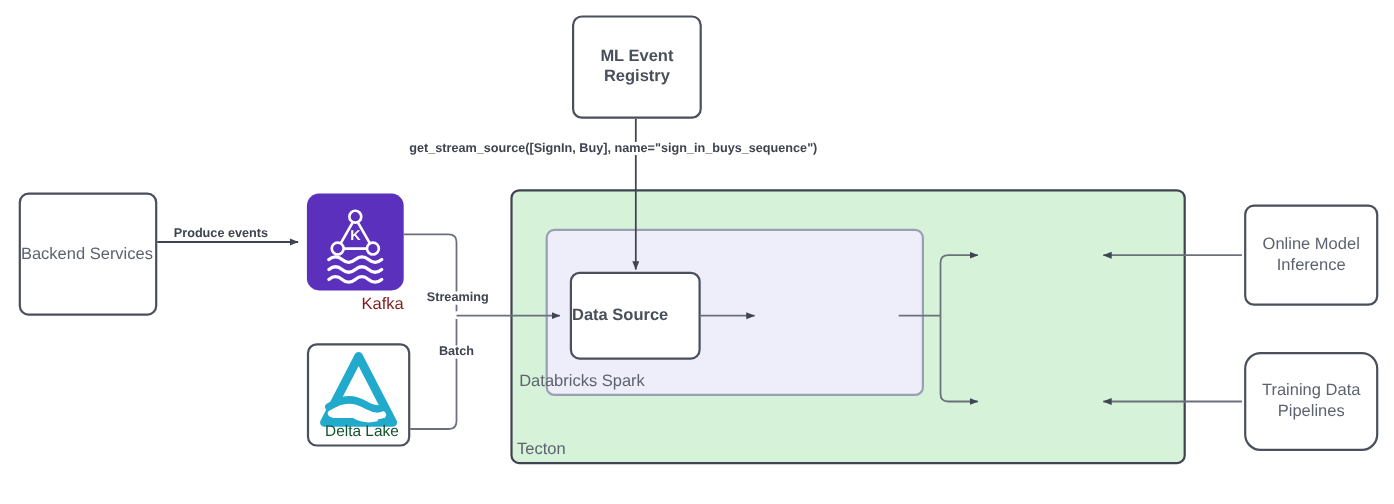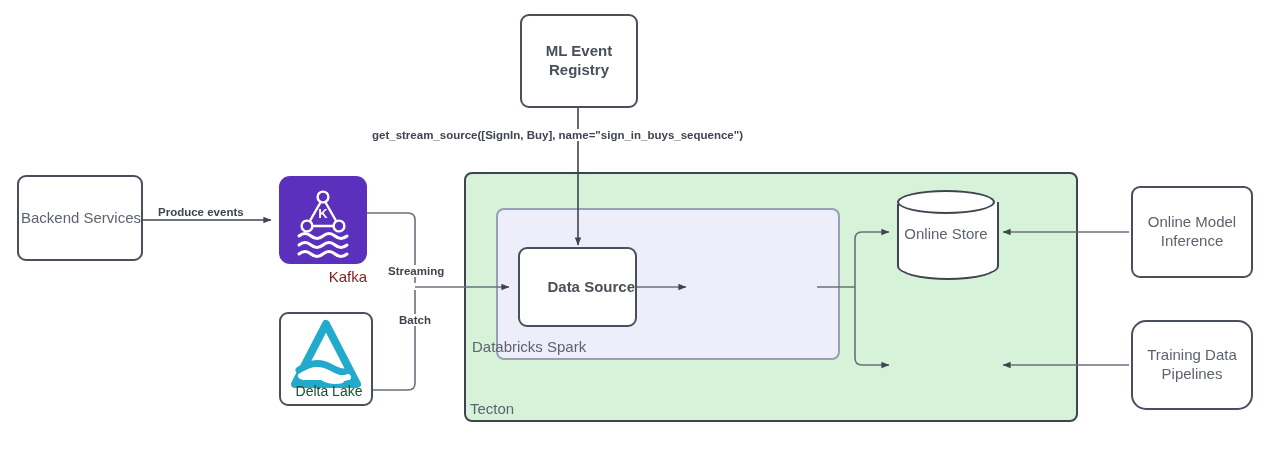--- a/index.html
+++ b/index.html
@@ -1,21 +1,21 @@
 <!DOCTYPE html>
 <html><head>
 <meta charset="utf-8">
 <style>
   html,body{margin:0;padding:0;background:#ffffff;}
   body{width:1267px;height:458px;position:relative;overflow:hidden;
        font-family:"Liberation Sans",sans-serif;color:#59606e;}
   #stage{position:absolute;left:0;top:0;width:1267px;height:458px;}
 
   .node{position:absolute;box-sizing:border-box;display:flex;align-items:center;
-        justify-content:flex-end;text-align:center;line-height:1.25;}
+        justify-content:flex-start;text-align:center;line-height:1.25;}
   .rbox{background:#ffffff;border:2px solid #4a4f5c;border-radius:9px;
         font-size:15px;color:#5d636e;}
   .rbox.bold{font-weight:bold;color:#4a5059;}
 
   
   .container{position:absolute;box-sizing:border-box;border-radius:8px;}
   #tecton-container{left:464px;top:172px;width:614px;height:250px;
       background:#d6f2d8;border:2px solid #3f4450;}
   #spark-container{left:496px;top:208px;width:344px;height:152px;
       background:#eeeefa;border:2px solid #9aa0b4;}
@@ -99,21 +99,21 @@
     <path class="wire" d="M1129,365 L1003,365" marker-end="url(#ah)"></path>
   </svg>
 
   <div class="container-label" id="tecton-label">Tecton</div>
   <div class="container-label" id="spark-label">Databricks Spark</div>
 
   <div class="node rbox" style="left:520px;top:14px;width:118px;height:94px;">
     <span style="font-weight:bold;color:#4a5059;">ML Event Registry</span>
   </div>
 
-  <div class="node rbox" style="left:17px;top:175px;width:126px;height:86px;">
+  <div class="node rbox" style="left:17px;top:175px;width:126px;height:112px;">
     <span>Backend Services</span>
   </div>
 
   <div id="kafka-tile">
     <svg width="88" height="88" viewBox="0 0 88 88">
       <g stroke="#ffffff" fill="none" stroke-width="2.4">
         <path d="M44,22 L28,50 M44,22 L60,50 M28,50 L60,50"></path>
       </g>
       <circle cx="44" cy="21" r="5.4" fill="#5b30bd" stroke="#ffffff" stroke-width="2.4"></circle>
       <circle cx="28" cy="50" r="5.4" fill="#5b30bd" stroke="#ffffff" stroke-width="2.4"></circle>
@@ -135,26 +135,20 @@
       <path d="M18,58 q17,-12 33,-2 q10,6 17,3" fill="none" stroke="#22aacc" stroke-width="7" stroke-linecap="round"></path>
       <path d="M20,64 q16,-10 31,-1 q9,5 16,2" fill="none" stroke="#ffffff" stroke-width="6" stroke-linecap="round"></path>
     </svg>
   </div>
   <div id="delta-caption">Delta Lake</div>
 
   <div class="node rbox bold" style="left:518px;top:247px;width:119px;height:80px;">
     <span>Data Source</span>
   </div>
 
-  <div class="cyl" style="left:897px;top:190px;width:98px;height:88px;">
-    <div class="body"></div>
-    <div class="cap"></div>
-    <div class="top"></div>
-    <div class="txt">Online Store</div>
-  </div>
 
 
   <div class="node rbox" style="left:1131px;top:186px;width:122px;height:92px;">
     <span>Online Model Inference</span>
   </div>
   <div class="node rbox" style="left:1131px;top:320px;width:122px;height:90px;border-radius:15px;">
     <span>Training Data Pipelines</span>
   </div>
 
   <div id="code-label">get_stream_source([SignIn, Buy], name="sign_in_buys_sequence")</div>

